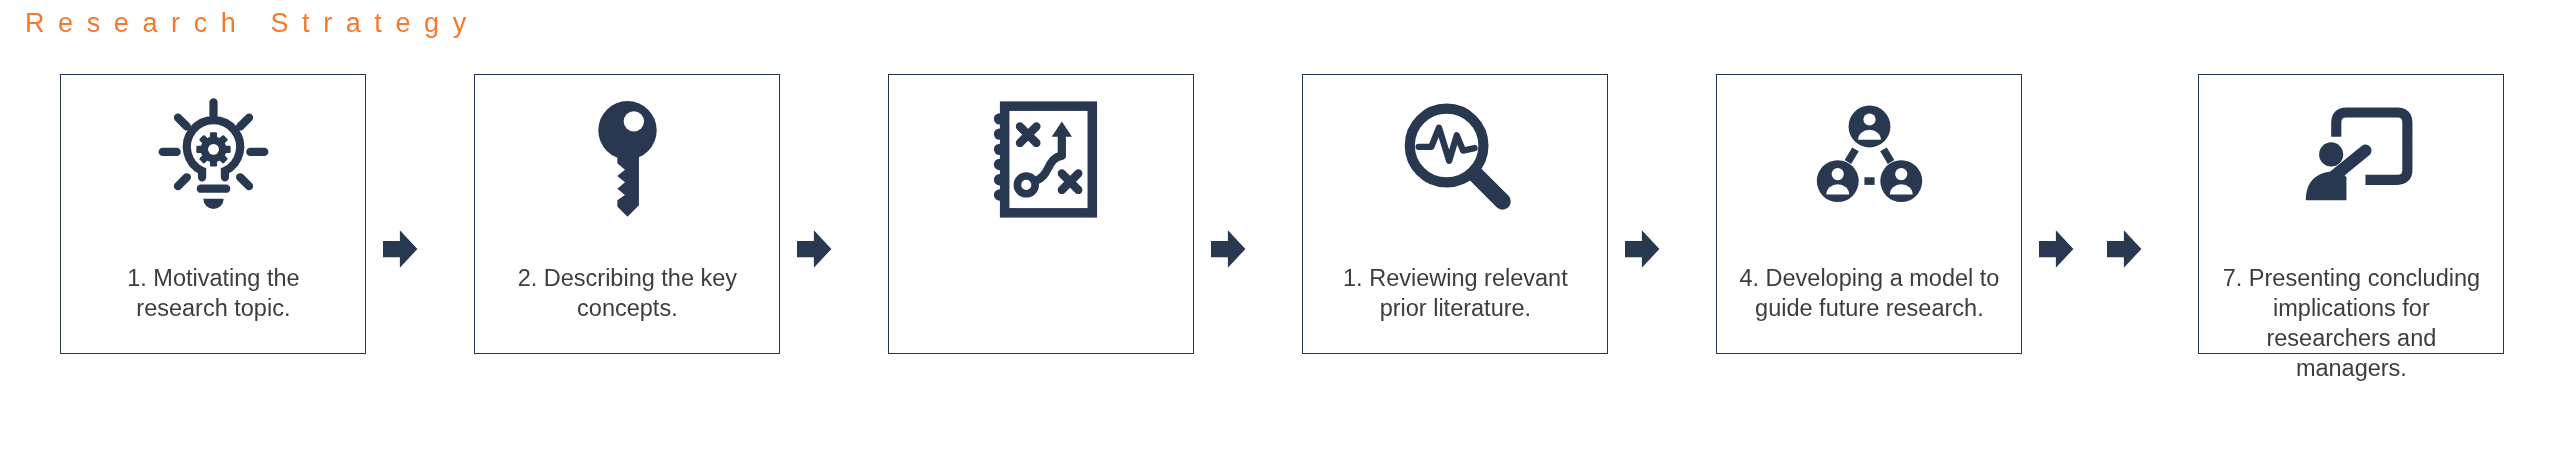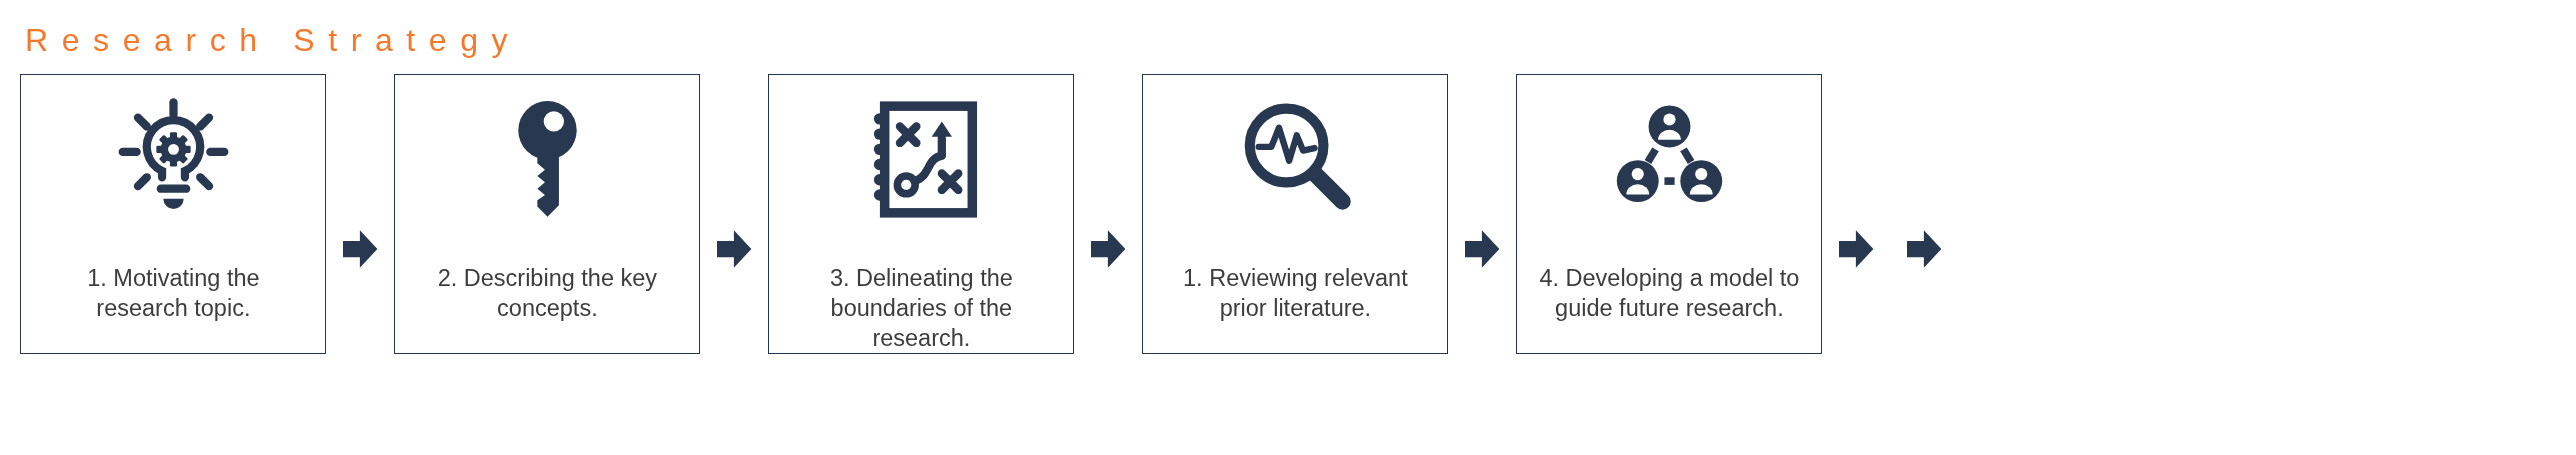--- a/index.html
+++ b/index.html
@@ -13,22 +13,22 @@
     position:relative;
     width:2576px;
     height:455px;
     background:#ffffff;
     font-family:"Liberation Sans", sans-serif;
     overflow:hidden;
   }
   .title{
     position:absolute;
     left:25px;
-    top:22px;
-    font-size:32px;
+    top:8px;
+    font-size:27px;
     letter-spacing:13.6px;
     font-weight:400;
     color:var(--accent);
     white-space:nowrap;
   }
   .flow{
     position:absolute;
     left:20.4px;
     top:74px;
     display:flex;
@@ -36,20 +36,21 @@
   }
   .step-box{
     width:306px;
     height:280px;
     border:1.9px solid #24364d;
     background:#ffffff;
     display:flex;
     flex-direction:column;
     align-items:center;
     flex:0 0 auto;
+    margin-left:40px;
   }
   .icon-wrap{
     margin-top:21px;
     height:127px;
     display:flex;
     align-items:center;
     justify-content:center;
   }
   .icon-wrap svg{height:127px;width:127px;display:block;}
   .step-label{
@@ -171,23 +172,20 @@
             <line x1="46" y1="24" x2="33" y2="37"></line>
             <line x1="66" y1="61" x2="79" y2="74"></line>
             <line x1="79" y1="61" x2="66" y2="74"></line>
             <path d="M45,67 C57,63 54,49 66,47"></path>
             <line x1="66" y1="47" x2="66" y2="33"></line>
           </g>
           <path class="icf" d="M66,20 L58,32 L74,32 Z"></path>
           <circle cx="38" cy="70" r="7" fill="#ffffff" stroke="#283850" stroke-width="6"></circle>
         </svg>
       </div>
-      <div class="step-label">3. Delineating the
-boundaries of the
-research.</div>
     </div>
 
     <div class="arrow-cell">
       <svg viewBox="0 0 56 64">
         <path class="icf" d="M0,19 H27 V2 L55,32 L27,62 V45 H0 Z"></path>
       </svg>
     </div>
 
     <div class="step-box">
       <div class="icon-wrap">
@@ -242,16 +240,30 @@
       </svg>
     </div>
 
 
     <div class="arrow-cell">
       <svg viewBox="0 0 56 64">
         <path class="icf" d="M0,19 H27 V2 L55,32 L27,62 V45 H0 Z"></path>
       </svg>
     </div>
 
+    <div class="step-box">
+      <div class="icon-wrap">
+        <svg viewBox="0 0 100 100">
+          <path d="M38,32 V21 Q38,13 46,13 H86 Q94,13 94,21 V58 Q94,66 86,66 H61" fill="none" stroke="#283850" stroke-width="8" stroke-linecap="butt"></path>
+          <circle class="icf" cx="34" cy="46" r="9.5"></circle>
+          <line x1="34" y1="65" x2="61" y2="43" stroke="#283850" stroke-width="9.5" stroke-linecap="round"></line>
+          <path class="icf" d="M14,82 Q14,64 30,60 Q42,58 46,64 L46,82 Z"></path>
+        </svg>
+      </div>
+      <div class="step-label">7. Presenting concluding
+implications for
+researchers and
+managers.</div>
+    </div>
 
   </div>
 </div>
 
 
 </body></html>

